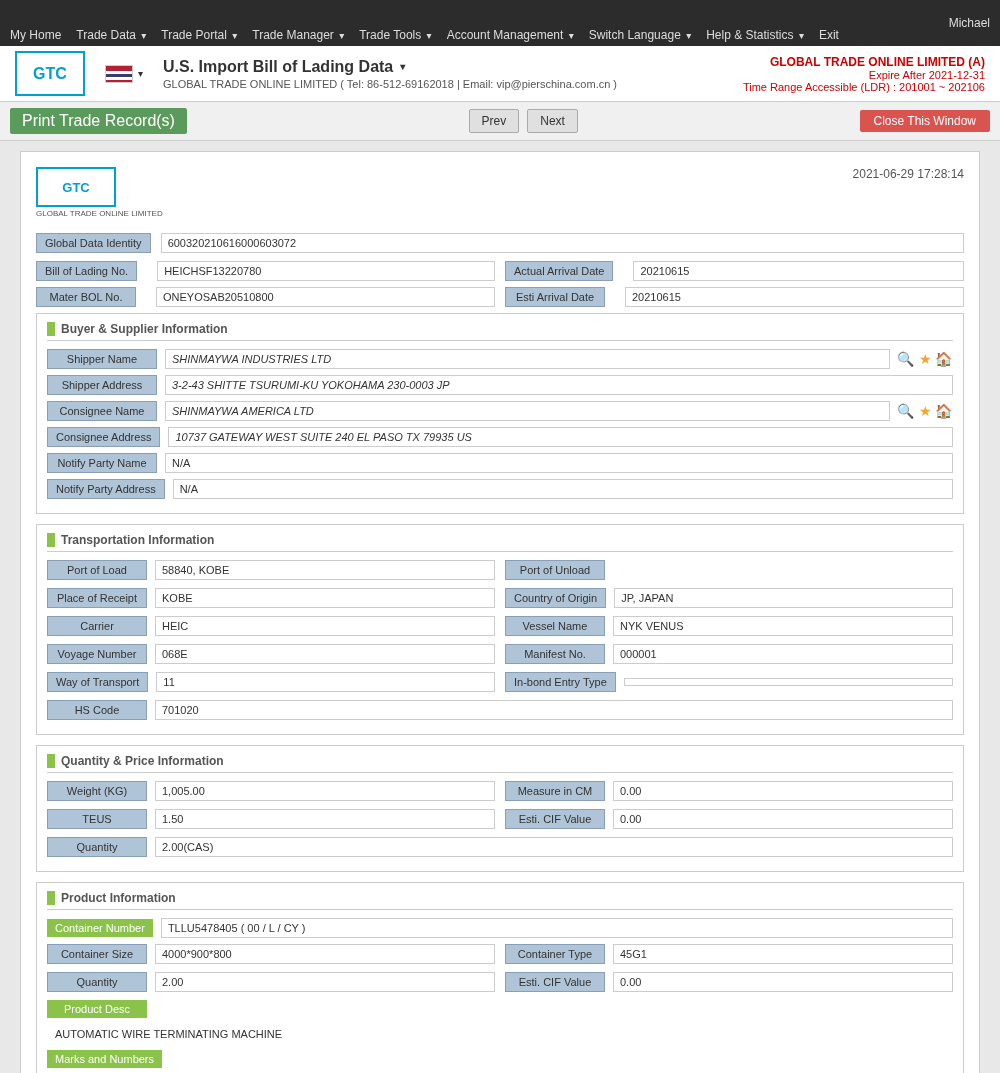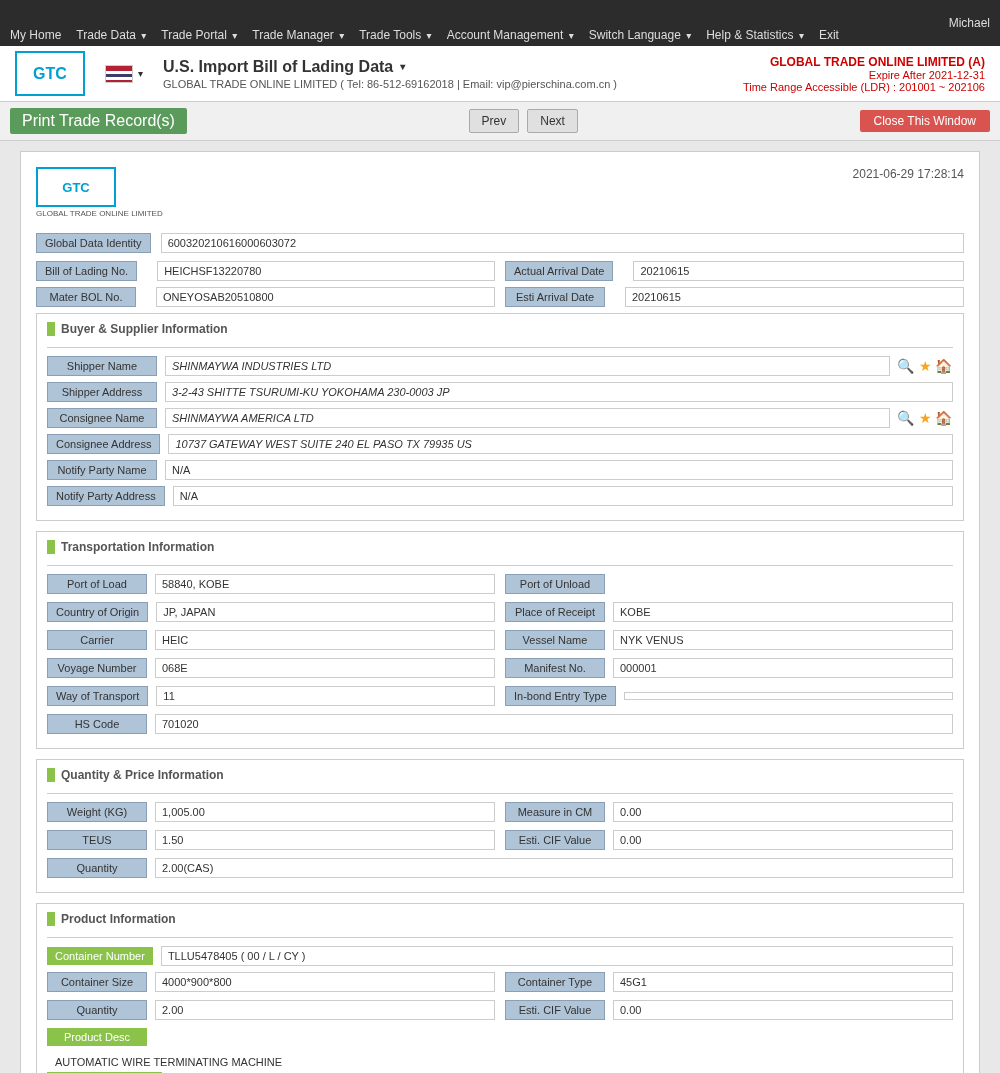--- a/index.html
+++ b/index.html
@@ -245,21 +245,21 @@
     .section-wrapper {
       border: 1px solid #ccc;
       padding: 8px 10px;
       margin-bottom: 10px;
     }
     .section-title-bar {
       font-size: 12px;
       font-weight: bold;
       color: #555;
       border-bottom: 1px solid #ccc;
-      padding-bottom: 11px;
+      padding-bottom: 4px;
       margin-bottom: 8px;
       display: flex;
       align-items: center;
     }
     .section-title-bar::before {
       content: '';
       display: inline-block;
       width: 8px;
       height: 14px;
       background: #8bc34a;
@@ -422,26 +422,26 @@
           <div class="label-btn">Port of Load</div>
           <div class="value-field">58840, KOBE</div>
         </div>
         <div class="half">
           <div class="label-btn">Port of Unload</div>
         </div>
       </div>
 
       <div class="transport-row">
         <div class="half">
+          <div class="label-btn">Place of Receipt</div>
+          <div class="value-field">KOBE</div>
+        </div>
+        <div class="half">
           <div class="label-btn">Country of Origin</div>
           <div class="value-field">JP, JAPAN</div>
-        </div>
-        <div class="half">
-          <div class="label-btn">Place of Receipt</div>
-          <div class="value-field">KOBE</div>
         </div>
       </div>
 
       <div class="transport-row">
         <div class="half">
           <div class="label-btn">Carrier</div>
           <div class="value-field">HEIC</div>
         </div>
         <div class="half">
           <div class="label-btn">Vessel Name</div>
@@ -534,21 +534,21 @@
         </div>
         <div class="half">
           <div class="label-btn">Esti. CIF Value</div>
           <div class="value-field">0.00</div>
         </div>
       </div>
 
       <div class="single-row">
         <div class="btn-container-num">Product Desc</div>
       </div>
-      <div style="padding: 4px 8px; font-size:11px; color:#333; ">AUTOMATIC WIRE TERMINATING MACHINE</div>
+      <div style="padding: 4px 8px; font-size:11px; color:#333; margin-bottom:6px;">AUTOMATIC WIRE TERMINATING MACHINE</div>
 
       <div class="single-row">
         <div class="btn-container-num">Marks and Numbers</div>
       </div>
       <div style="padding: 4px 8px; font-size:11px; color:#333; margin-bottom:4px;">LONG BEACH</div>
     </div>
 
   </div>
 
 </div>

